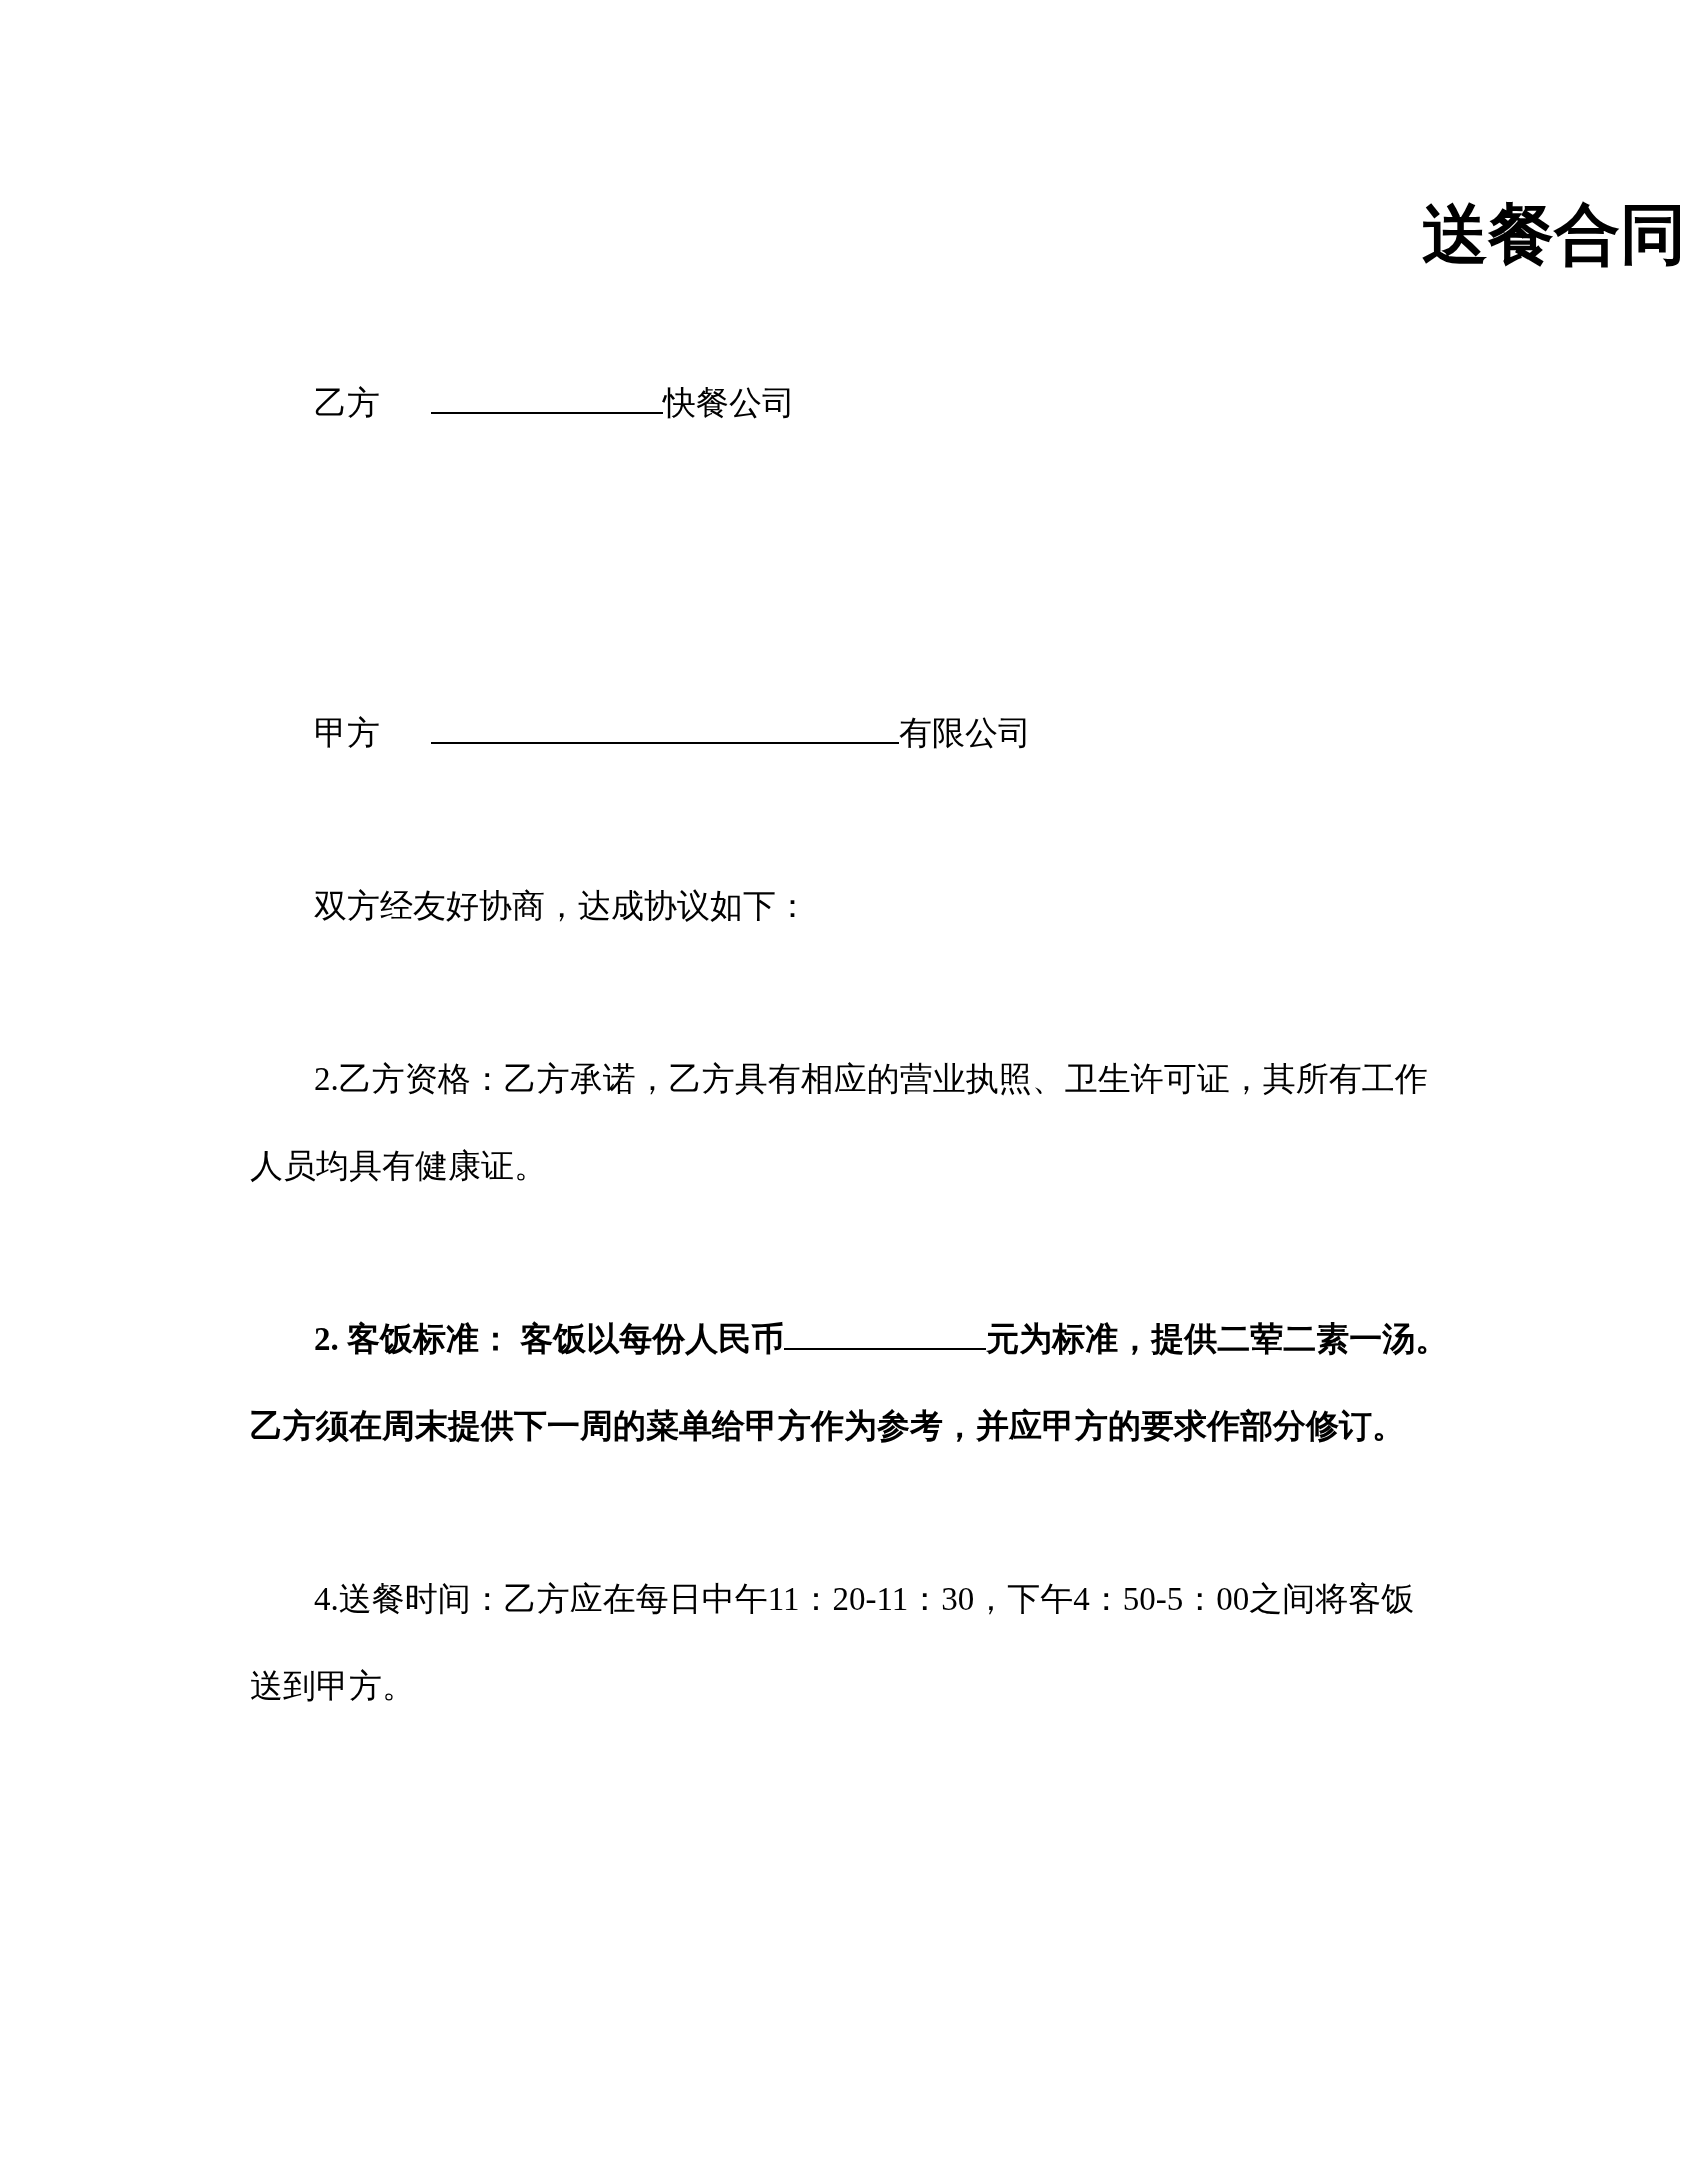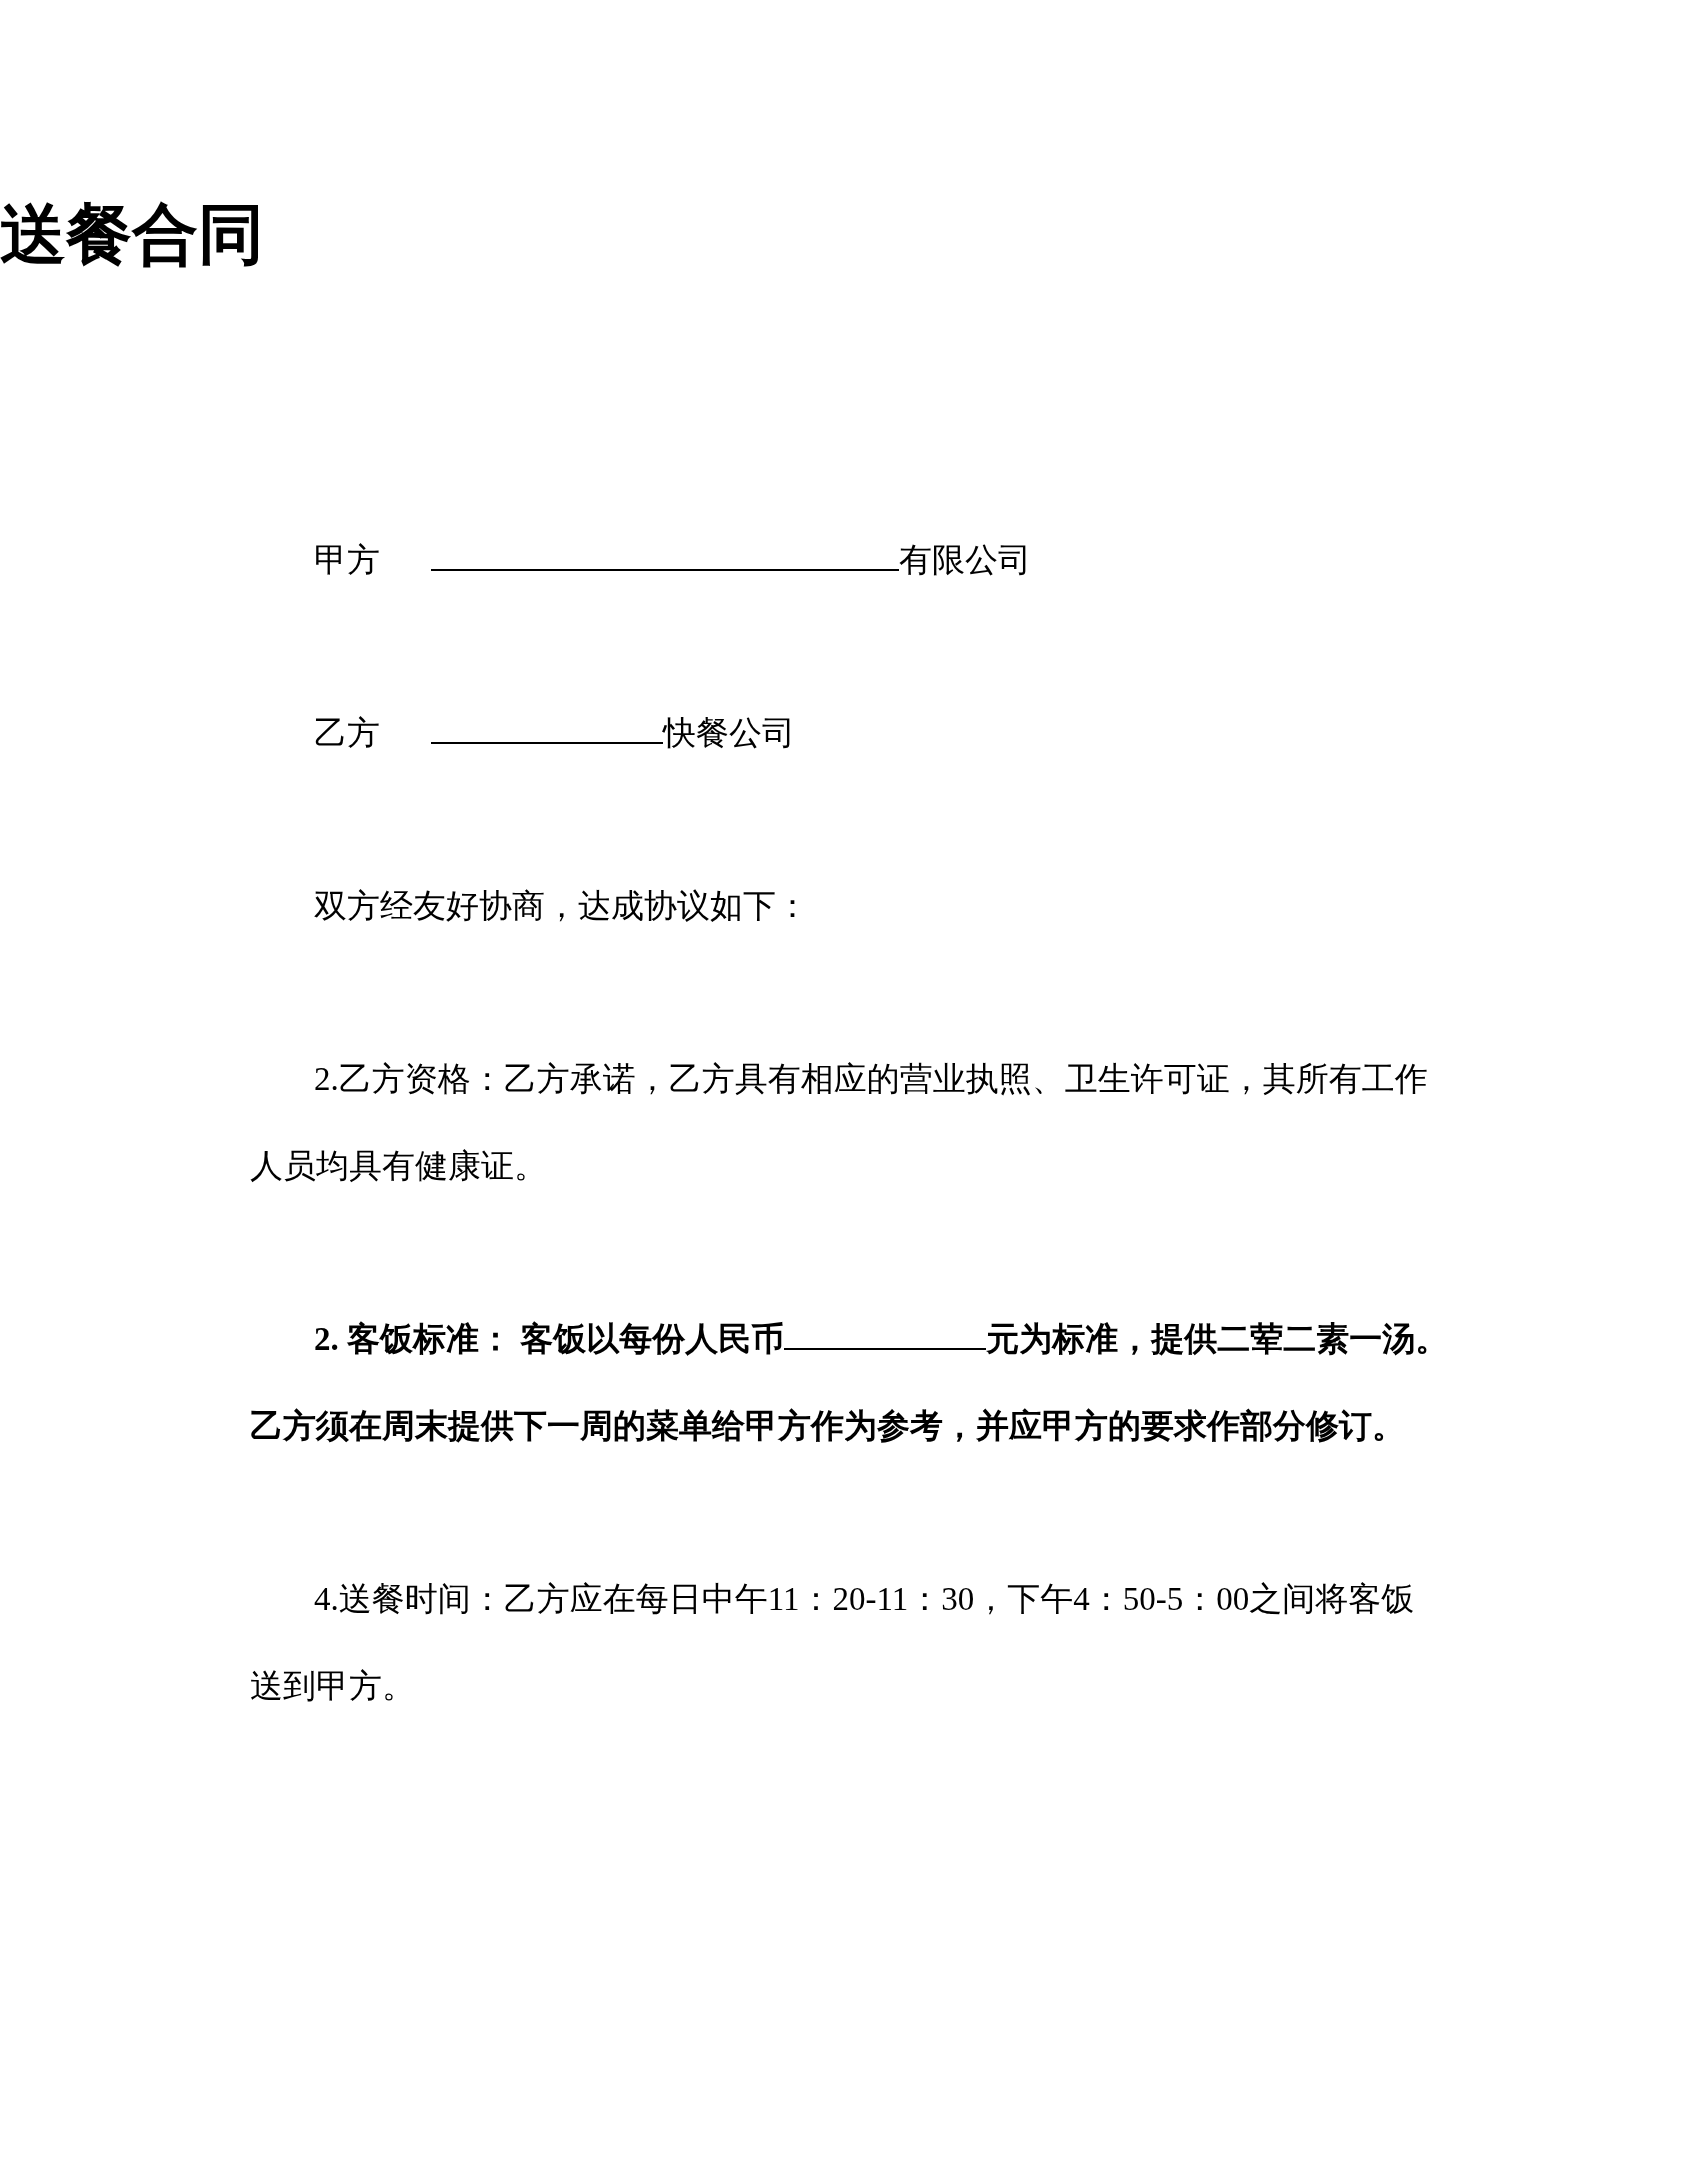--- a/index.html
+++ b/index.html
@@ -10,21 +10,21 @@
     font-family:"Liberation Serif","DejaVu Serif",serif;
     overflow:hidden;
   }
   .page {
     width:1686px; height:2182px;
     padding:0 220px 0 250px;
     background:#ffffff;
   }
   .title {
     margin:195px -220px 0 -250px;   
-    text-align:left;
+    text-align:right;
     font-family:"Liberation Sans","DejaVu Sans",sans-serif;
     font-weight:700;
     font-size:66px;
     line-height:79px;
     white-space:nowrap;
   }
   .bodyline { font-size:33px; line-height:87px; }
   .party-row { white-space:nowrap; text-indent:64px; }
   .party-a { margin-top:243px; }
   .party-b { margin-top:86px; }
@@ -42,23 +42,23 @@
   .blank-party-b { width:232px; margin-left:51px; }
   .blank-price   { width:202px; }
 </style>
 </head>
 <body style="background: rgb(255, 255, 255); color: rgb(0, 0, 0);">
 
 <div class="page">
 
   <h1 class="title">送餐合同</h1>
 
+  <div class="party-row party-b bodyline"><span>乙方</span><span class="blank blank-party-b"></span><span>快餐公司</span></div>
+
   <div class="party-row party-a bodyline"><span>甲方</span><span class="blank blank-party-a"></span><span>有限公司</span></div>
-
-  <div class="party-row party-b bodyline"><span>乙方</span><span class="blank blank-party-b"></span><span>快餐公司</span></div>
 
   <p class="para bodyline">双方经友好协商，达成协议如下：</p>
 
   <p class="para bodyline">2.乙方资格：乙方承诺，乙方具有相应的营业执照、卫生许可证，其所有工作
 人员均具有健康证。</p>
 
   <p class="para inline-blank bodyline"><span>2. 客饭标准： 客饭以每份人民币</span><span class="blank blank-price"></span><span>元为标准，提供二荤二素一汤。</span><br><span>乙方须在周末提供下一周的菜单给甲方作为参考，并应甲方的要求作部分修订。</span></p>
 
 
   <p class="para bodyline">4.送餐时间：乙方应在每日中午11：20-11：30，下午4：50-5：00之间将客饭

